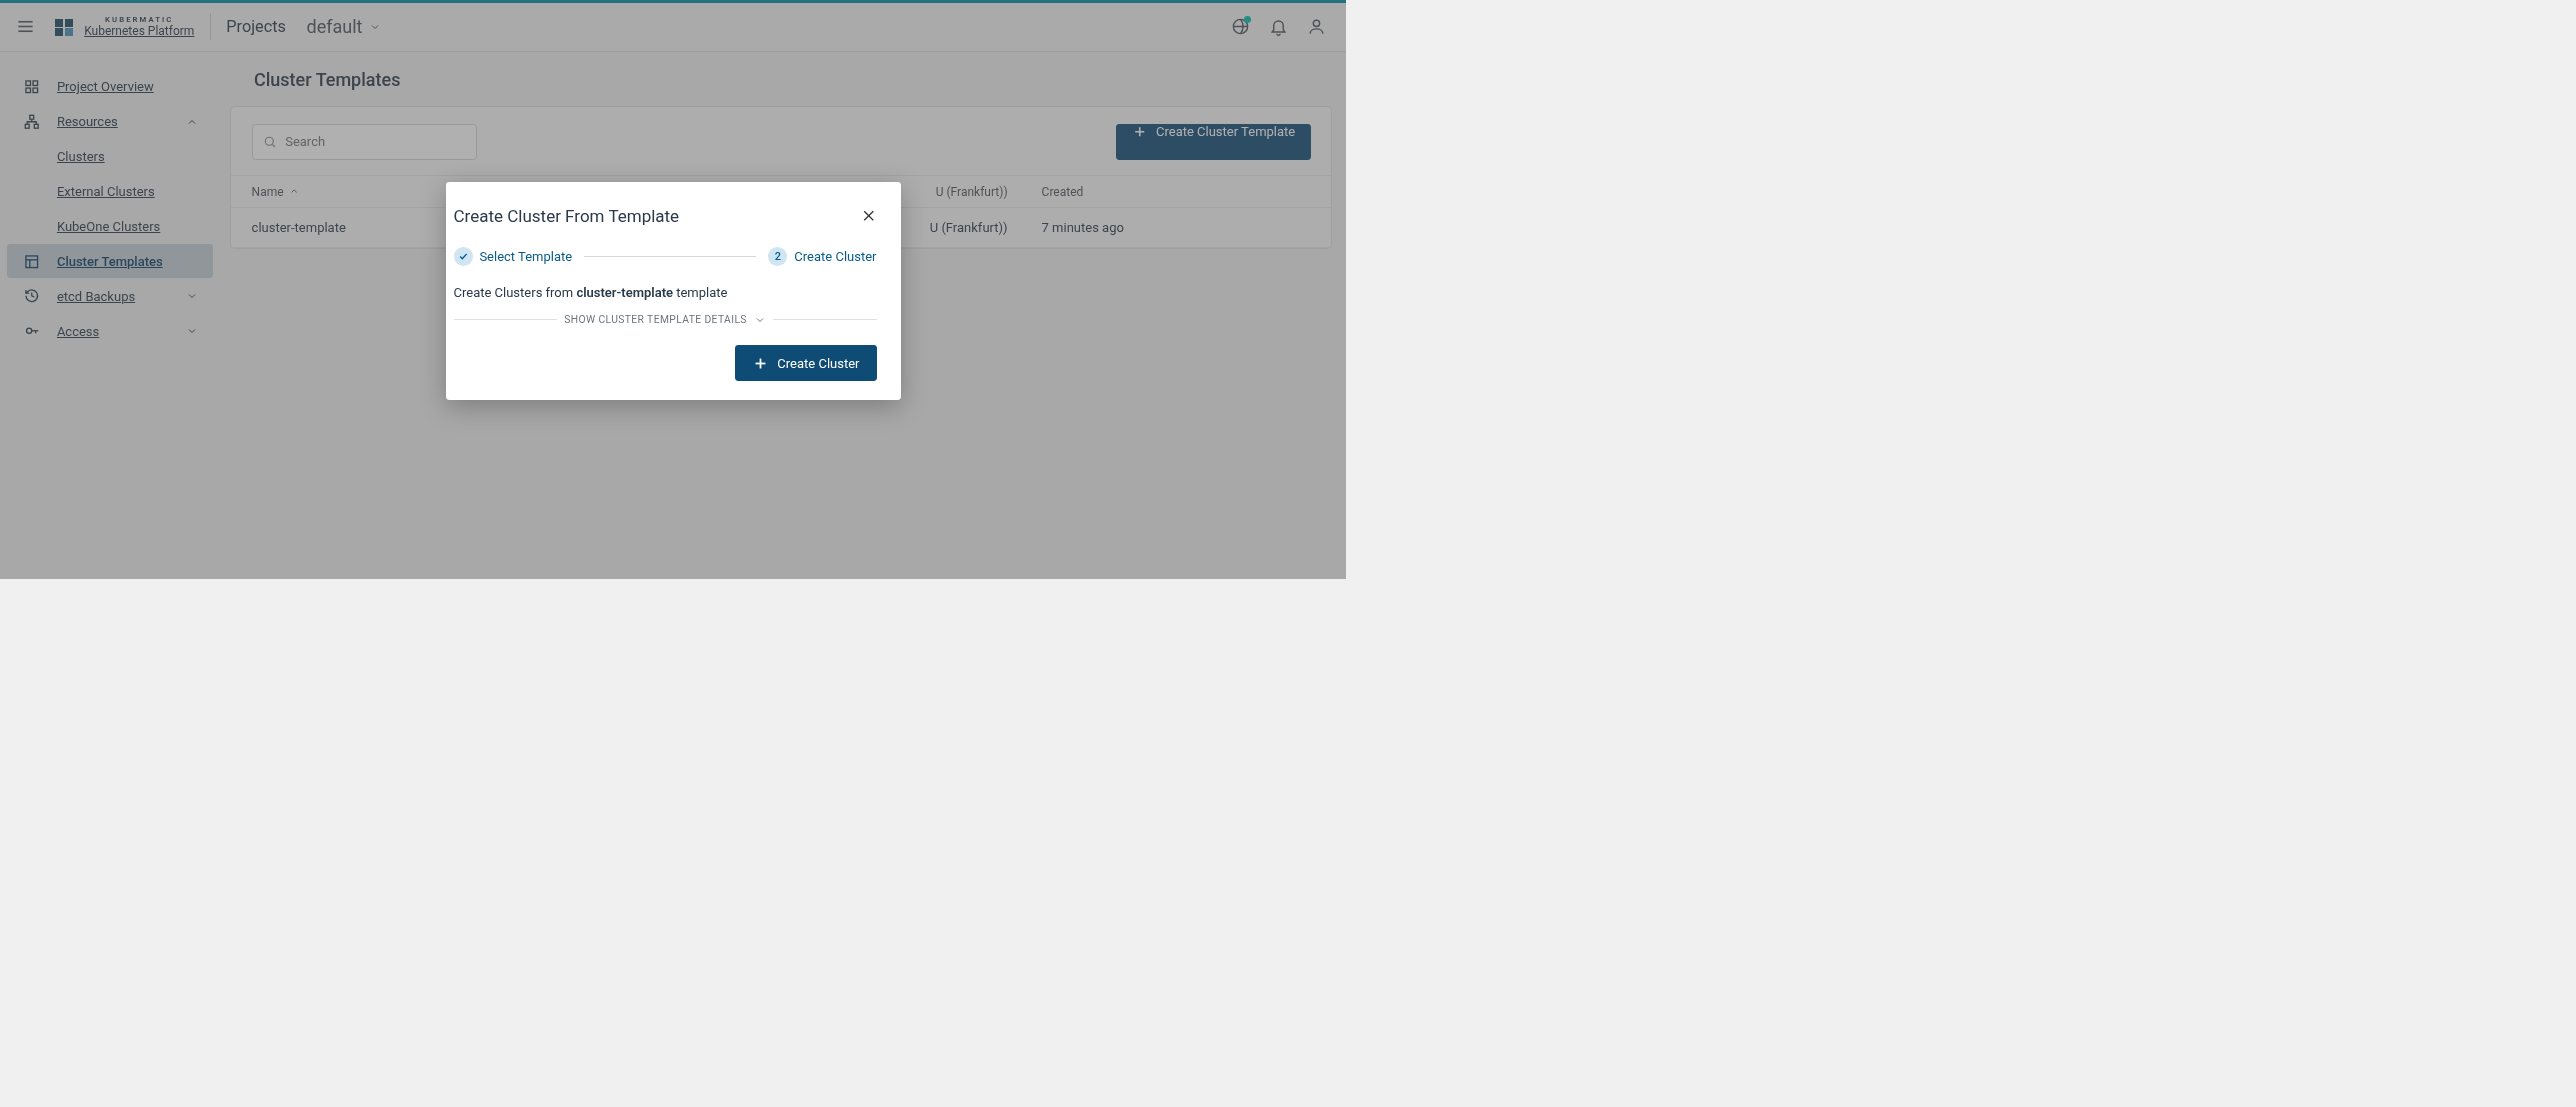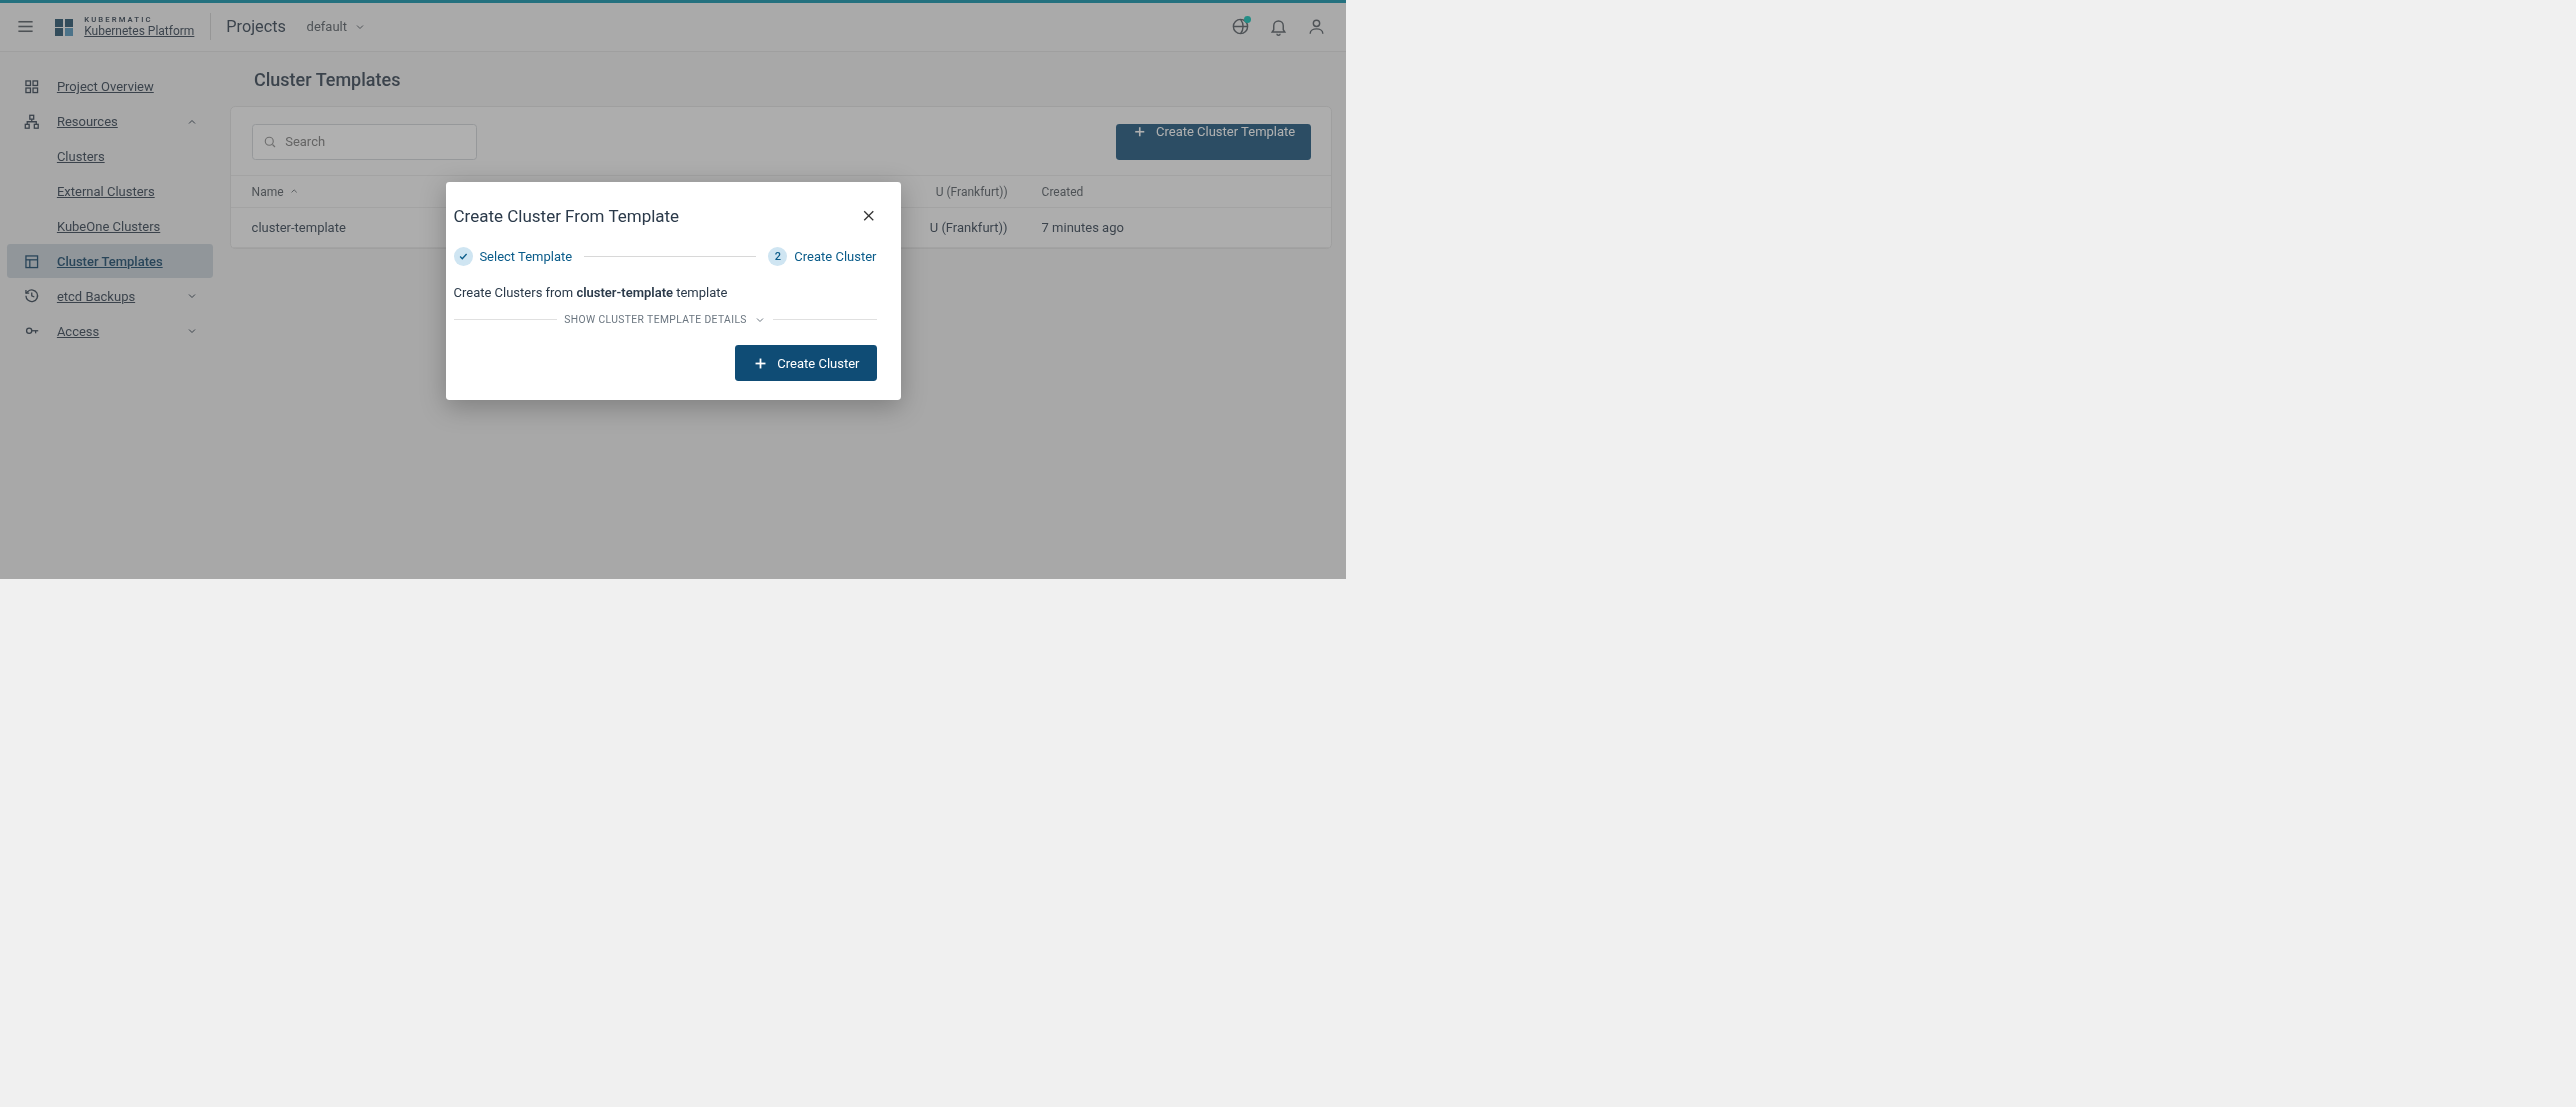--- a/index.html
+++ b/index.html
@@ -5,26 +5,26 @@
   * { box-sizing: border-box; margin: 0; padding: 0; font-family: -apple-system, BlinkMacSystemFont, "Segoe UI", Roboto, sans-serif; }
   body { background: #f0f0f0; width: 1346px; height: 579px; overflow: hidden; position: relative; }
 
   
   .teal-bar { height: 2.6px; background: #008da6; width: 100%; }
 
   
   .header { height: 49px; background: #f5f5f5; display: flex; align-items: center; padding: 0 10.3px; border-bottom: 0.9px solid #e0e0e0; }
   .menu-btn { width: 31px; height: 31px; display: flex; align-items: center; justify-content: center; cursor: pointer; color: #4d555c; }
   .logo-wrap { display: flex; align-items: center; margin-left: 10.3px; gap: 8.6px; }
-  .logo-text { line-height: 1; }
+  .logo-text { line-height: 1; text-align: center; }
   .logo-text .line1 { font-size: 7.7px; letter-spacing: 2.1px; font-weight: 600; color: #2b3a4a; }
   .logo-text .line2 { font-size: 12px; color: #2b3a4a; margin-top: 0.9px; text-decoration: underline; }
   .divider-v { width: 0.9px; height: 27.5px; background: #d0d0d0; margin: 0 15.5px; }
   .projects-link { font-size: 16.3px; color: #2b3a4a; cursor: pointer; }
-  .project-dd { display: flex; align-items: center; gap: 6.9px; margin-left: 20.6px; cursor: pointer; color: #4d555c; font-size: 13px; }
+  .project-dd { display: flex; align-items: center; gap: 6.9px; margin-left: 20.6px; cursor: pointer; color: #4d555c; font-size: 18px; }
   .header-spacer { flex: 1; }
   .header-icon { width: 38px; height: 38px; display: flex; align-items: center; justify-content: center; cursor: pointer; color: #4d555c; position: relative; }
   .notif-dot { position: absolute; top: 8.6px; right: 8.6px; width: 6.9px; height: 6.9px; background: #00c0b3; border-radius: 50%; }
 
   
   .sidebar { position: absolute; left: 0; top: 52px; width: 220px; height: calc(100% - 52px); padding-top: 17px; }
   .side-item { display: flex; align-items: center; height: 34px; padding: 0 15.5px; color: #2b3a4a; font-size: 13px; cursor: pointer; border-radius: 3.4px; margin: 0.9px 6.9px; text-decoration: underline; }
   .side-item.sub { padding-left: 50px; }
   .side-item .icon { width: 19px; margin-right: 15.5px; display: flex; align-items: center; justify-content: center; }
   .side-item.active { background: #c6d0d7; color: #0a3d62; font-weight: 500; }

